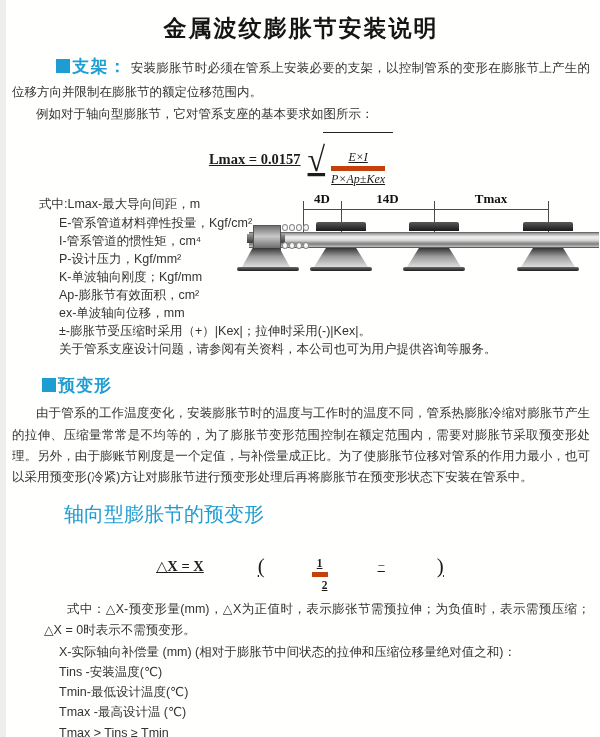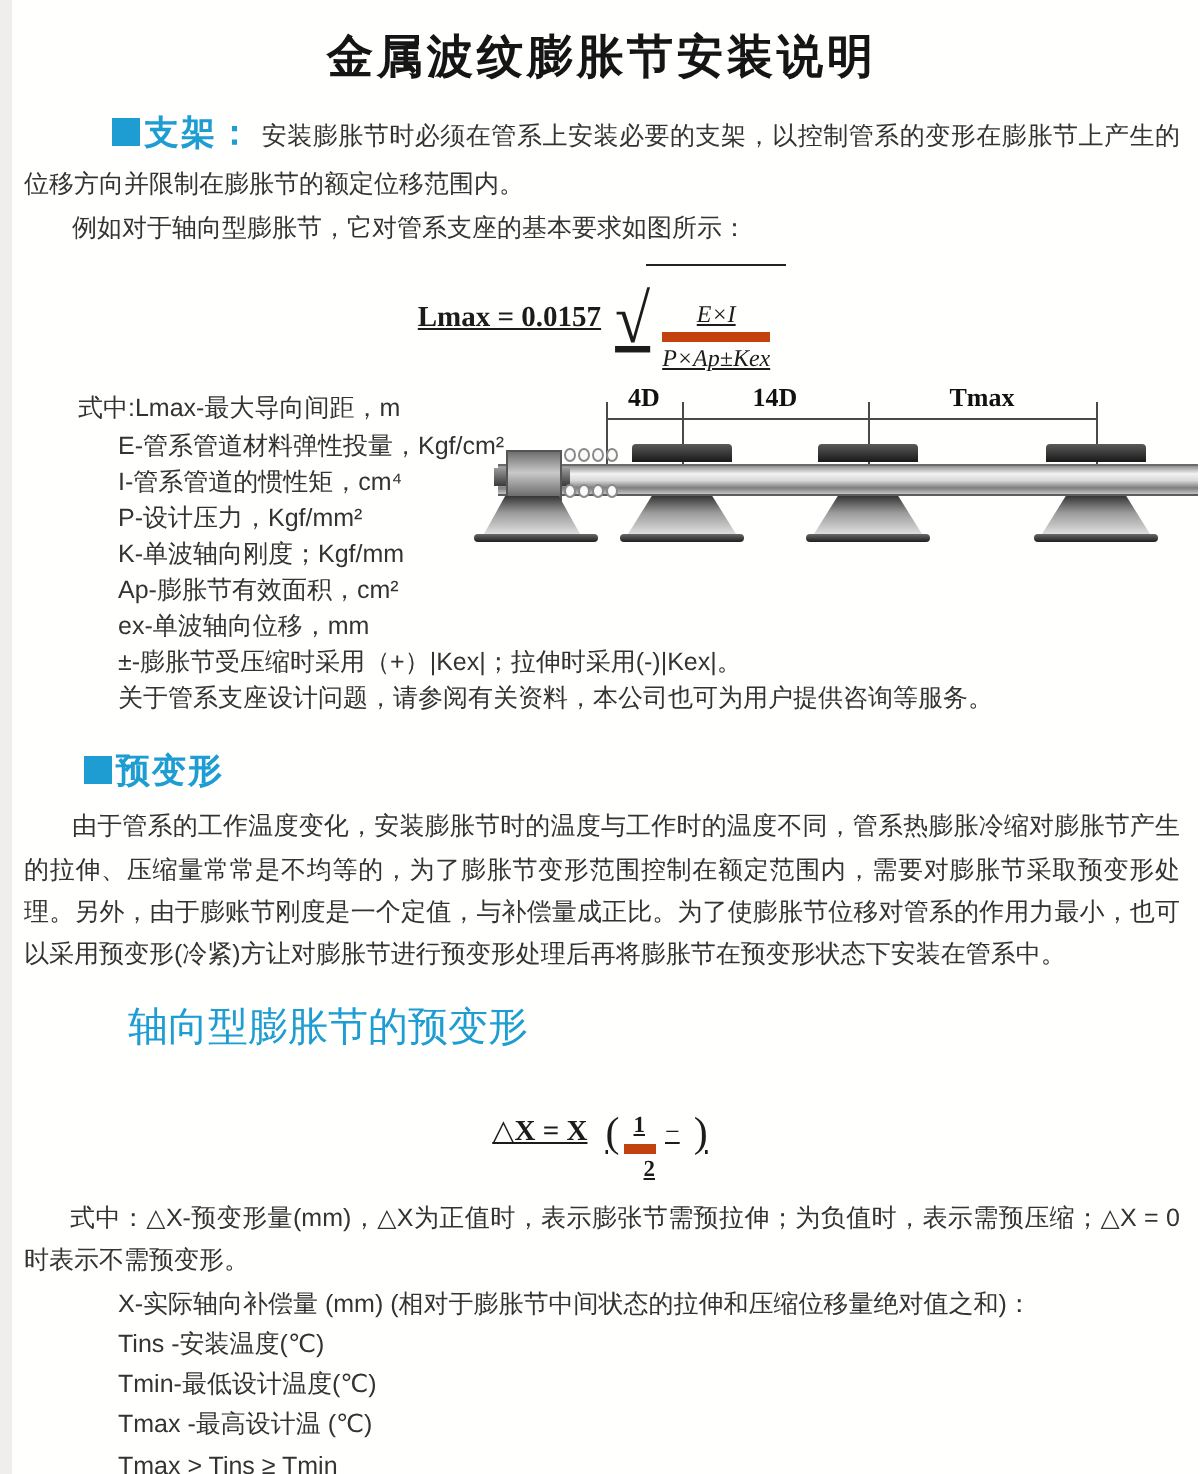--- a/index.html
+++ b/index.html
@@ -35,21 +35,21 @@
            font-family:"Liberation Serif","DejaVu Serif",serif;color:#1c1c1c;text-decoration:underline;}
   .f1{margin:7px 0 8px;}
   .f-lhs{font-weight:700;font-size:14.5px;margin-right:7px;}
   .radical{font-size:32px;font-weight:400;line-height:.85;margin-right:-2px;transform:scaleY(1.08);}
   .frac{display:inline-flex;flex-direction:column;text-align:center;
         font-size:12px;font-style:italic;line-height:1.25;}
   .rad-frac{border-top:1.5px solid #222;padding:1px 8px 0;}
   .frac .num{border-bottom:5px solid #c2410c;padding:16px 5px 1px;}
   .frac .den{padding-top:1px;text-align:right;}
   .frac.upright{font-style:normal;font-size:11.5px;font-weight:700;}
-  .f2{margin:9px 0 7px;}
+  .f2{margin:9px 0 7px;gap:45px;}
   .f2 .frac{font-size:11.5px;}
   .paren{font-size:21px;font-weight:400;margin:0 2px;line-height:1;}
   .f-op{margin:0 5px;font-size:13px;}
 
   
   .defs{position:relative;margin:2px 0 0 27px;}
   .defs p{line-height:1.45;text-align:left;}
   .defs p.ind{margin-left:20px;}
 
   
@@ -72,21 +72,21 @@
   .base{width:62px;height:4px;top:75px;background:linear-gradient(#6a6a6a,#1f1f1f);border-radius:2px;}
   .anchor-blk{left:10px;top:33px;width:26px;height:26px;
        background:linear-gradient(to bottom,#6f6f6f,#c9c9c9 40%,#4c4c4c);border:1px solid #555;}
   .anchor-fl{left:4px;top:42px;width:38px;height:9px;background:linear-gradient(#9a9a9a,#3a3a3a);}
 
   
   .sec2-head{margin:13px 0 3px 30px;}
   .body-just{text-indent:24px;}
   .sub-head{color:var(--accent);font-weight:400;font-size:20px;margin:9px 0 0 52px;text-align:left;}
   .sub-head2{color:var(--accent);font-weight:700;font-size:17px;margin:8px 0 0 24px;text-align:left;}
-  .note-wrap{text-indent:23px;}
+  .note-wrap{text-indent:23px;margin-left:32px;}
   .tline{margin-left:47px;text-align:left;line-height:1.62;}
 </style>
 </head>
 <body>
 
 <div class="page">
 
   <h1 class="doc-title">金属波纹膨胀节安装说明</h1>
 
   <p class="lead">

